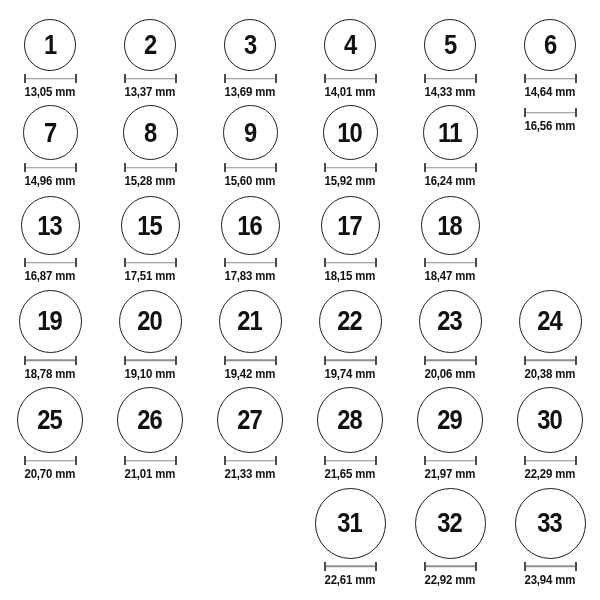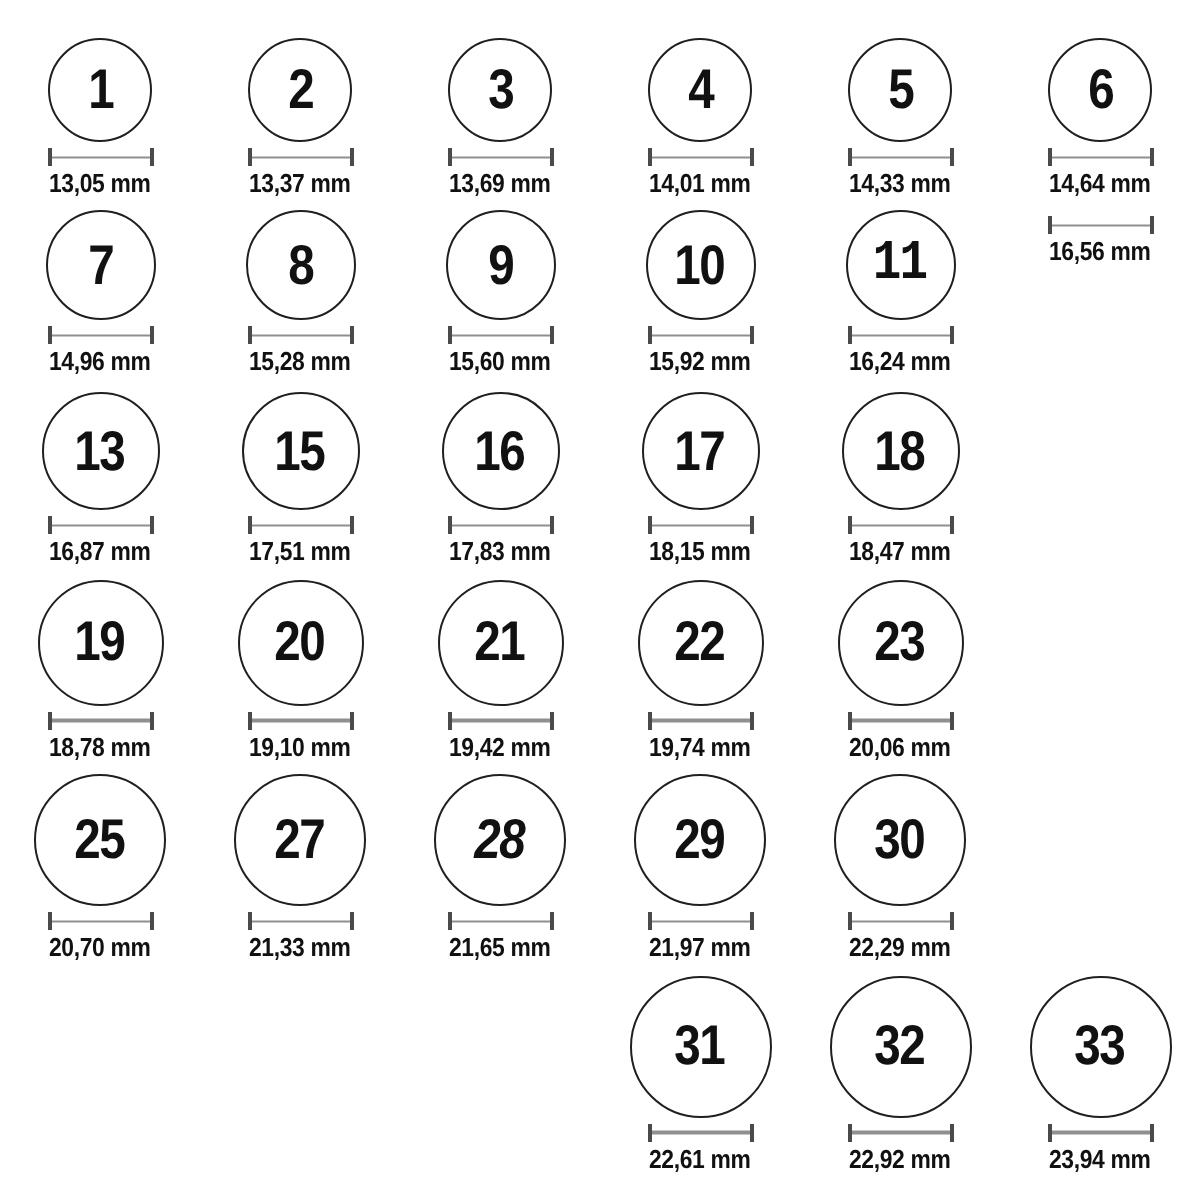--- a/index.html
+++ b/index.html
@@ -195,21 +195,21 @@
             <span class="num">10</span>
           </div>
           <div class="measure">
             <div class="line"></div>
             <div class="tick left"></div>
             <div class="tick right"></div>
           </div>
           <span class="label">15,92 mm</span>
         </div>
         <div class="cell">
-          <div class="circle" style="width: 55px; height: 55px; font-family: Liberation Mono, monospace;">
+          <div class="circle" style="width: 55px; height: 55px;">
             <span class="num">11</span>
           </div>
           <div class="measure">
             <div class="line"></div>
             <div class="tick left"></div>
             <div class="tick right"></div>
           </div>
           <span class="label">16,24 mm</span>
         </div>
         <div class="cell">
@@ -327,46 +327,68 @@
           <div class="circle" style="width: 63px; height: 63px;">
             <span class="num">23</span>
           </div>
           <div class="measure">
             <div class="line"></div>
             <div class="tick left"></div>
             <div class="tick right"></div>
           </div>
           <span class="label">20,06 mm</span>
         </div>
+        <div class="cell">
+          <div class="circle" style="width: 63px; height: 63px;">
+            <span class="num">24</span>
+          </div>
+          <div class="measure">
+            <div class="line"></div>
+            <div class="tick left"></div>
+            <div class="tick right"></div>
+          </div>
+          <span class="label">20,38 mm</span>
+        </div>
       </div>
       <div class="row" style="margin-top: 6.5px; text-align: center;">
         <div class="cell">
           <div class="circle" style="width: 66px; height: 66px;">
             <span class="num">25</span>
           </div>
           <div class="measure">
             <div class="line"></div>
             <div class="tick left"></div>
             <div class="tick right"></div>
           </div>
           <span class="label">20,70 mm</span>
         </div>
         <div class="cell">
           <div class="circle" style="width: 66px; height: 66px;">
+            <span class="num">26</span>
+          </div>
+          <div class="measure">
+            <div class="line"></div>
+            <div class="tick left"></div>
+            <div class="tick right"></div>
+          </div>
+          <span class="label">21,01 mm</span>
+        </div>
+        <div class="cell">
+          <div class="circle" style="width: 66px; height: 66px;">
             <span class="num">27</span>
           </div>
           <div class="measure">
             <div class="line"></div>
             <div class="tick left"></div>
             <div class="tick right"></div>
           </div>
           <span class="label">21,33 mm</span>
         </div>
         <div class="cell">
-          <div class="circle" style="width: 66px; height: 66px; font-style: italic;">
+          <div class="circle" style="width: 66px; height: 66px;">
             <span class="num">28</span>
           </div>
           <div class="measure">
             <div class="line"></div>
             <div class="tick left"></div>
             <div class="tick right"></div>
           </div>
           <span class="label">21,65 mm</span>
         </div>
         <div class="cell">

